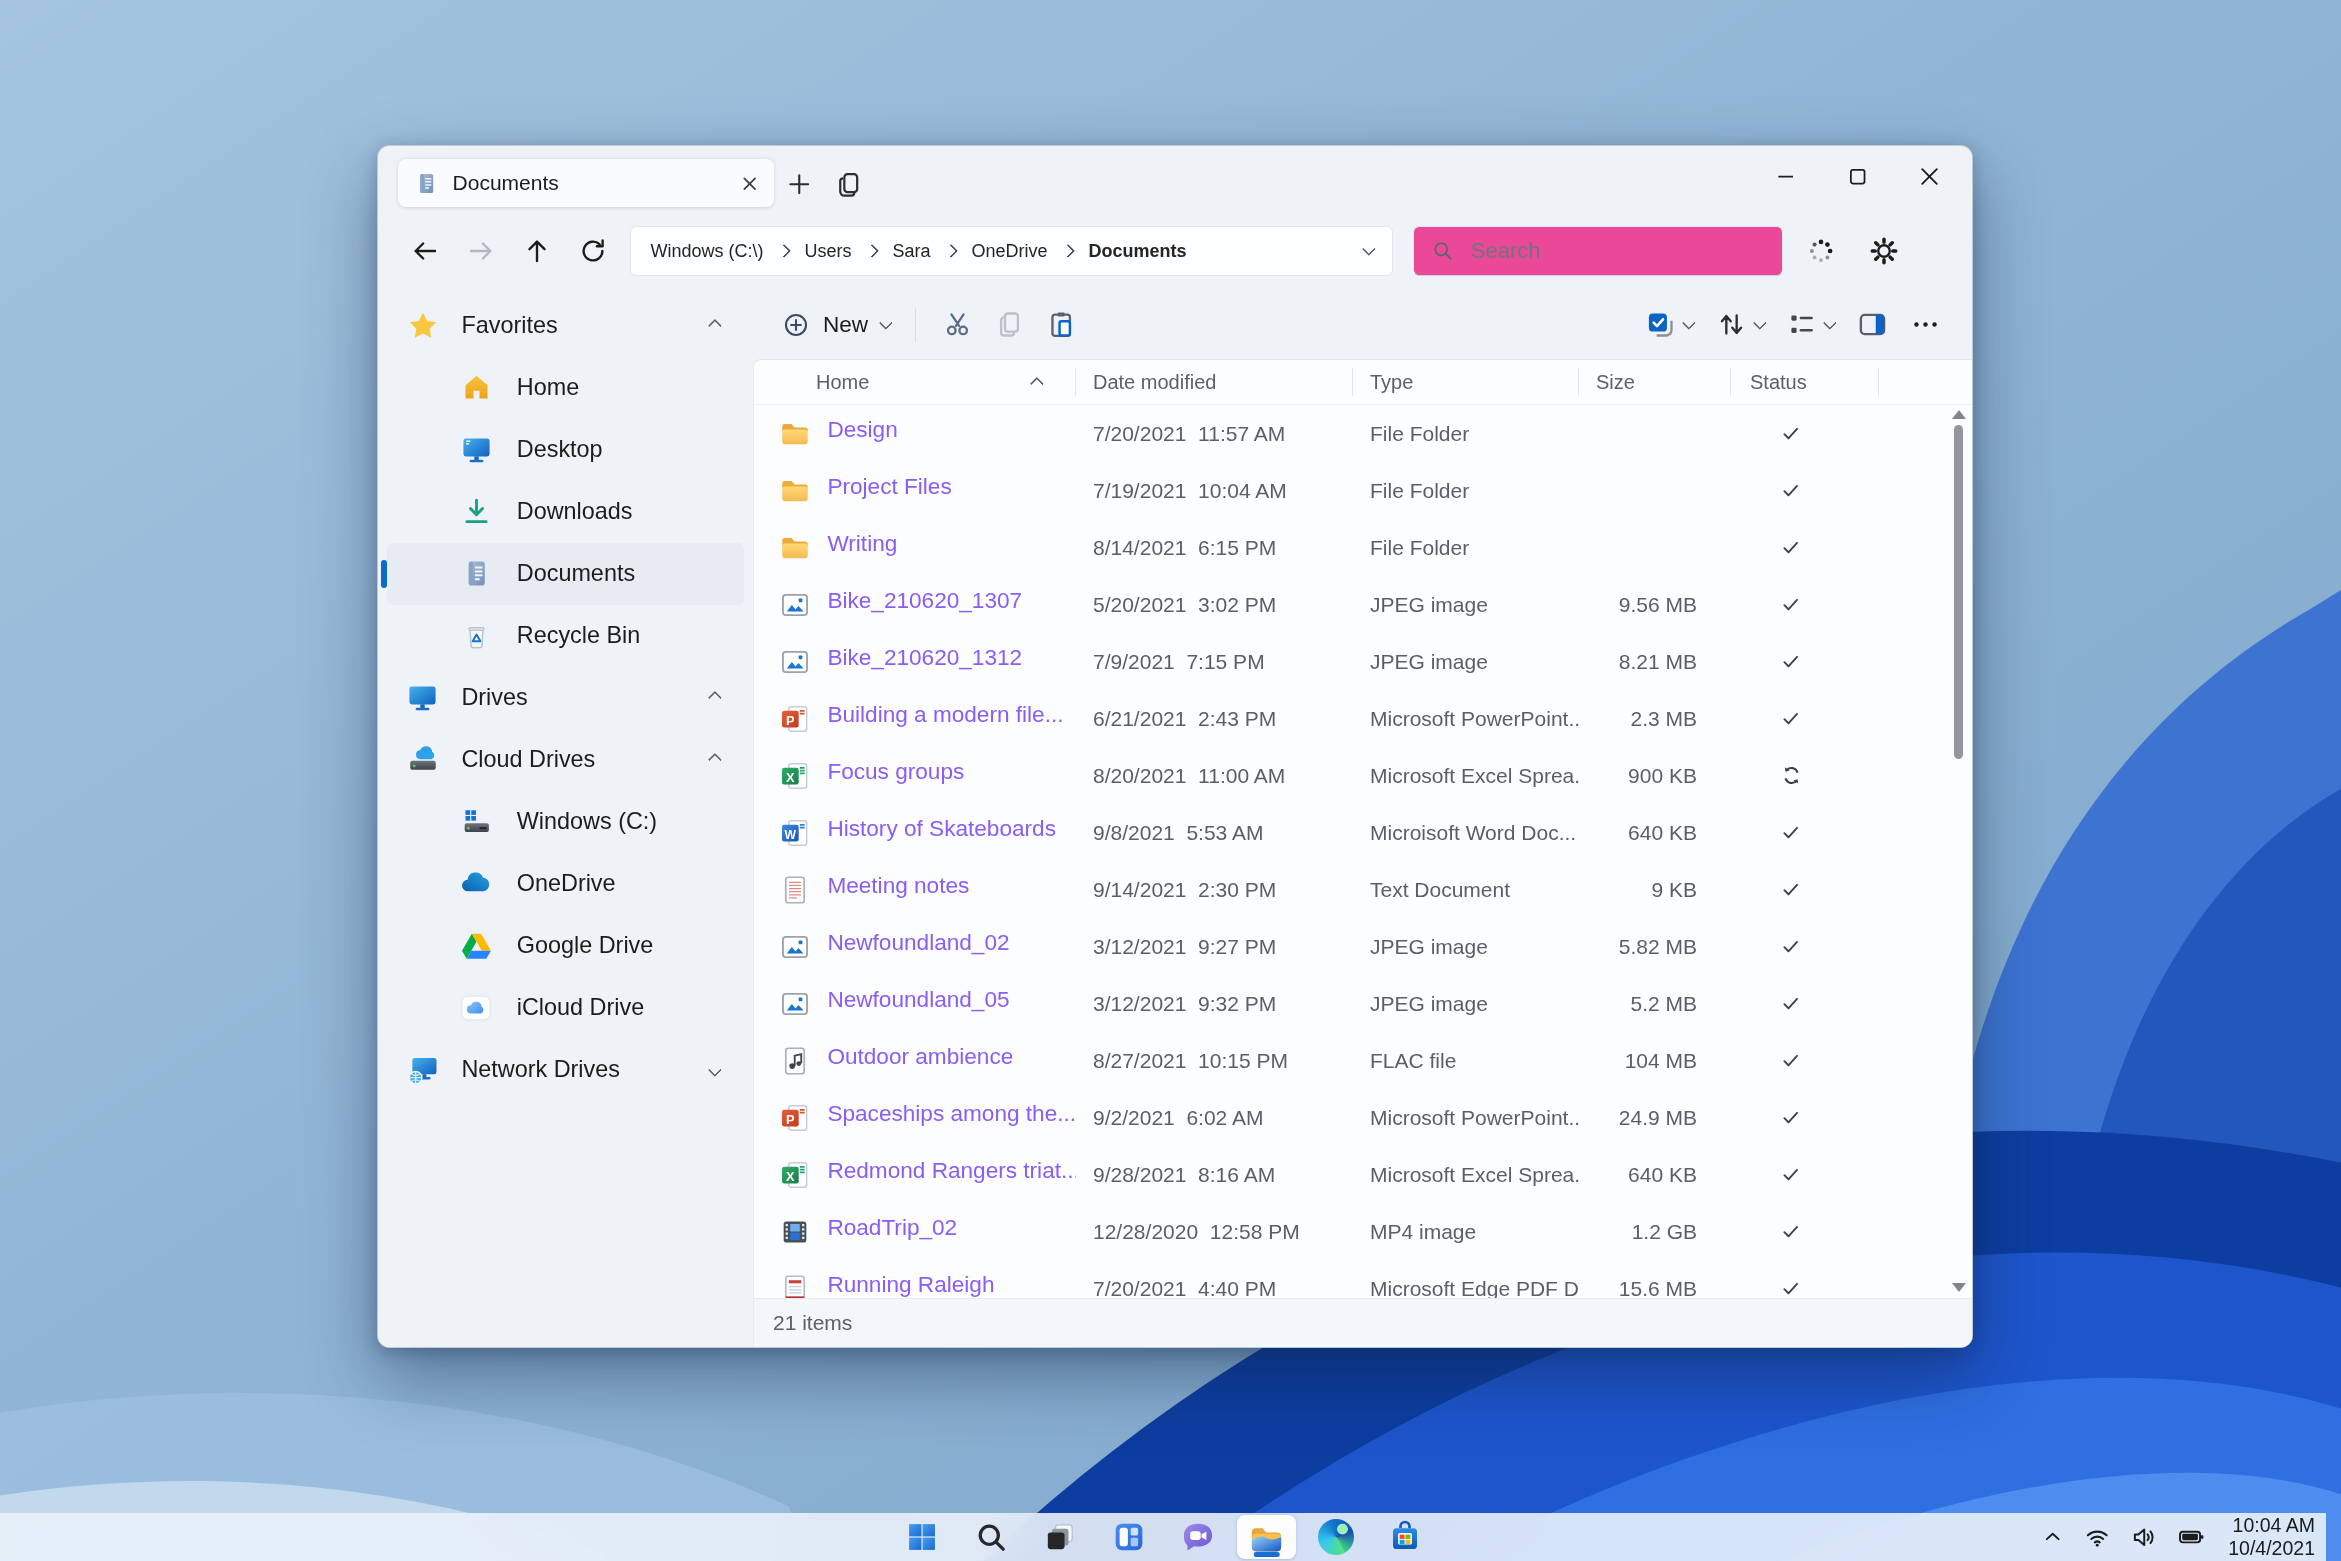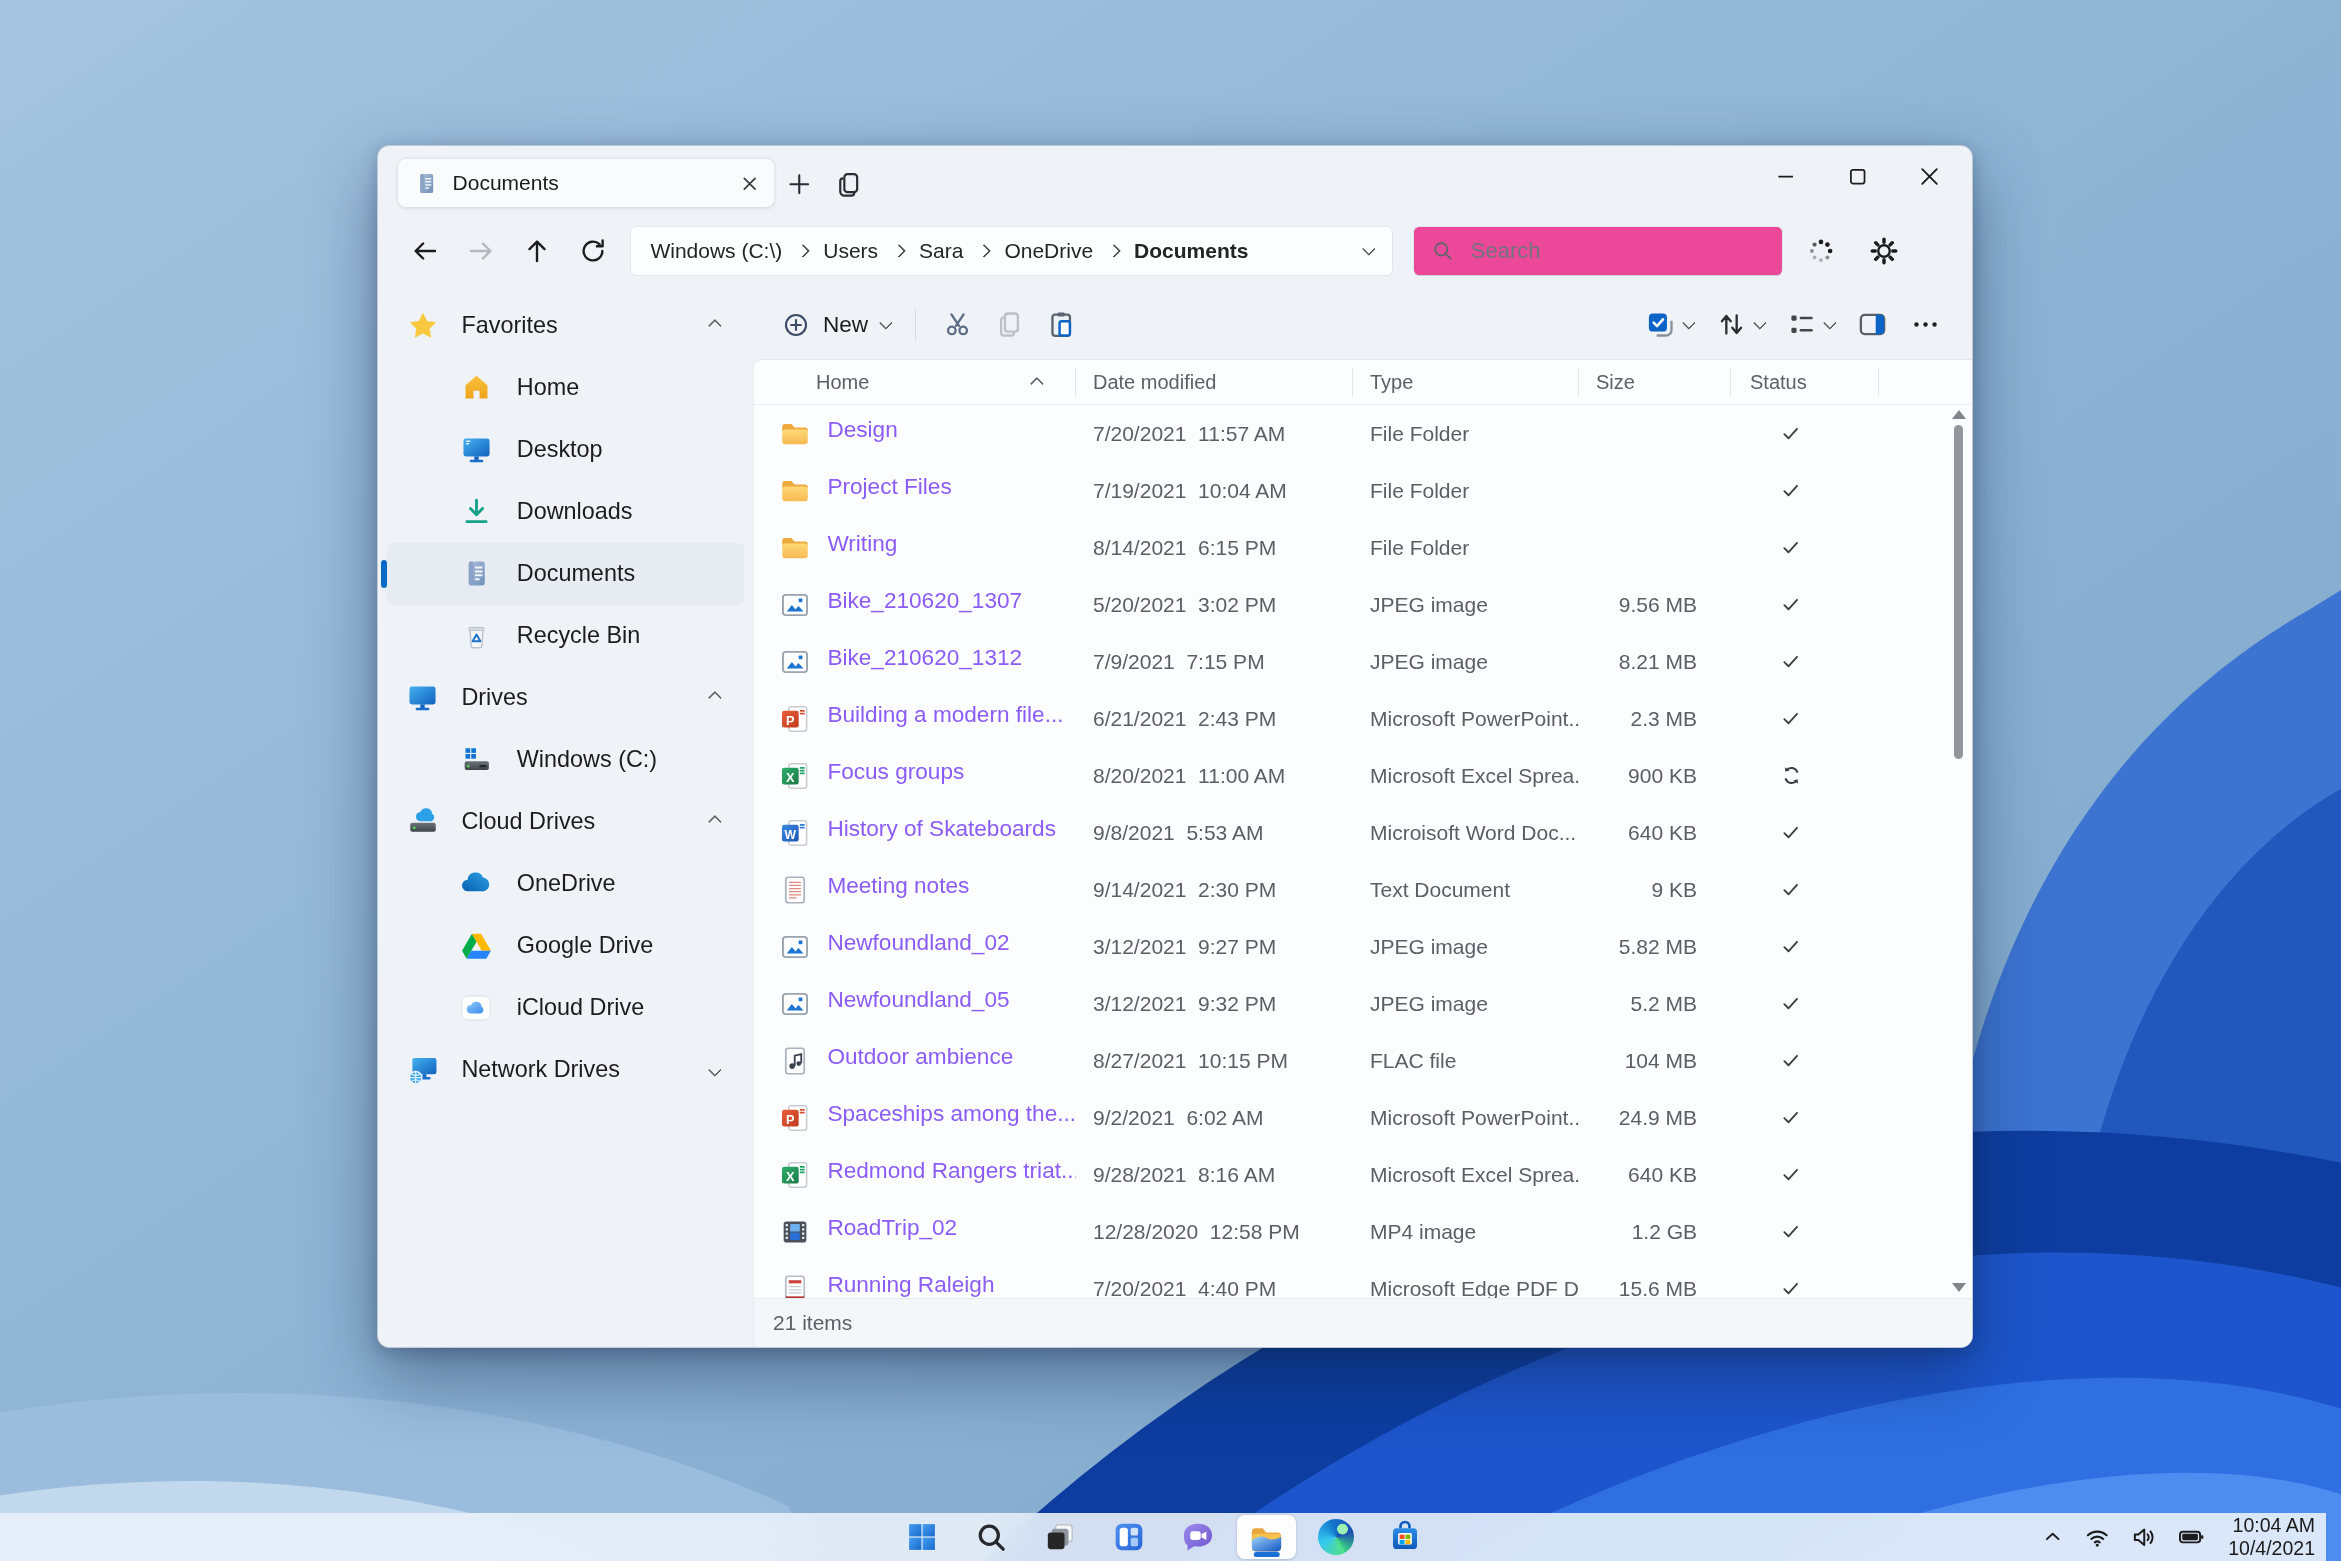--- a/index.html
+++ b/index.html
@@ -21,21 +21,21 @@
   .tab-title{font-size:21px;color:#1c1c1c;flex:1;white-space:nowrap}
   .tabbar-btn{width:50px;height:47px;display:flex;align-items:center;justify-content:center;margin-bottom:4.7px}
   .wincontrols{position:absolute;right:6.2px;top:0;height:61px;display:flex;align-items:center}
   .wc{width:72px;height:52px;display:flex;align-items:center;justify-content:center}
 
   
   .addressbar{height:78px;display:flex;align-items:center;padding:0 19px;flex:none}
   .navbtn{width:56px;height:52px;display:flex;align-items:center;justify-content:center;border-radius:6.2px}
   .crumbbox{width:763px;height:50px;background:#fdfeff;border:0.8px solid #e1e6ec;border-radius:6.2px;
     margin-left:9.4px;display:flex;align-items:center;padding:0 19px;box-sizing:border-box}
-  .crumb{font-size:21px;color:#242424;white-space:nowrap}
+  .crumb{font-size:18px;color:#242424;white-space:nowrap}
   .crumb.last{font-weight:700}
   .crumb-sep{margin:0 15.6px}
   .crumb-dd{margin-left:auto}
   .searchbox{width:370px;height:50px;background:#ec4899;border:0.8px solid #e1e6ec;border-bottom-color:#ccd2d9;
     border-radius:6.2px;margin-left:20px;display:flex;align-items:center;gap:14px;padding:0 17px;box-sizing:border-box}
   .searchbox input{border:none;outline:none;background:transparent;font-size:22px;color:#333;width:100%;
     font-family:"Liberation Sans","DejaVu Sans",sans-serif}
   .searchbox input::placeholder{color:#70757c}
   .addr-right{display:flex;align-items:center;margin-left:23.4px;gap:34px;padding-right:4.7px}
 
@@ -381,44 +381,44 @@
             <span class="ic">
               <svg width="33" height="33" viewBox="0 0 24 24">
                 <rect x="2.5" y="4" width="19" height="13" rx="1.8" fill="url(#gMon)"></rect>
                 <rect x="10.4" y="17" width="3.2" height="2.6" fill="#1565c2"></rect>
                 <rect x="7" y="19.4" width="10" height="1.9" rx=".9" fill="#1b6ec8"></rect>
               </svg>
             </span>
             <span class="lbl">Drives</span>
             <span class="chev sm side-chev up"></span>
           </div>
+          <div class="side-row section">
+            <span class="ic">
+              <svg width="34" height="34" viewBox="0 0 24 24">
+                <rect x="3" y="12.6" width="18" height="6.2" rx="1.4" fill="url(#gDrv)"></rect>
+                <circle cx="5.8" cy="16.2" r="1" fill="#54d14a"></circle>
+                <path d="M9.6 11.4a3.3 3.3 0 0 1 .5-6.5 4.4 4.4 0 0 1 8.4 1.2 2.9 2.9 0 0 1-.6 5.3z" fill="#2da0ea"></path>
+              </svg>
+            </span>
+            <span class="lbl">Cloud Drives</span>
+            <span class="chev sm side-chev up"></span>
+          </div>
           <div class="side-row child">
             <span class="ic">
               <svg width="33" height="33" viewBox="0 0 24 24">
                 <rect x="4" y="3.8" width="3.4" height="3.4" fill="#1173d4"></rect>
                 <rect x="8.2" y="3.8" width="3.4" height="3.4" fill="#1173d4"></rect>
                 <rect x="4" y="8" width="3.4" height="3.4" fill="#1173d4"></rect>
                 <rect x="8.2" y="8" width="3.4" height="3.4" fill="#1173d4"></rect>
                 <rect x="3.4" y="13.2" width="17.6" height="6.4" rx="1.4" fill="url(#gDrv)"></rect>
                 <circle cx="6" cy="16.9" r="1" fill="#54d14a"></circle>
                 <rect x="14" y="16" width="5.4" height="1.6" rx=".8" fill="#24282c"></rect>
               </svg>
             </span>
             <span class="lbl">Windows (C:)</span>
-          </div>
-          <div class="side-row section">
-            <span class="ic">
-              <svg width="34" height="34" viewBox="0 0 24 24">
-                <rect x="3" y="12.6" width="18" height="6.2" rx="1.4" fill="url(#gDrv)"></rect>
-                <circle cx="5.8" cy="16.2" r="1" fill="#54d14a"></circle>
-                <path d="M9.6 11.4a3.3 3.3 0 0 1 .5-6.5 4.4 4.4 0 0 1 8.4 1.2 2.9 2.9 0 0 1-.6 5.3z" fill="#2da0ea"></path>
-              </svg>
-            </span>
-            <span class="lbl">Cloud Drives</span>
-            <span class="chev sm side-chev up"></span>
           </div>
           <div class="side-row child">
             <span class="ic">
               <svg width="34" height="34" viewBox="0 0 24 24">
                 <path d="M6.4 17.2a4.1 4.1 0 0 1-.3-8.2 5.6 5.6 0 0 1 10.8-1.6 4.9 4.9 0 0 1-.9 9.8z" fill="url(#gOD)"></path>
               </svg>
             </span>
             <span class="lbl">OneDrive</span>
           </div>
           <div class="side-row child">

